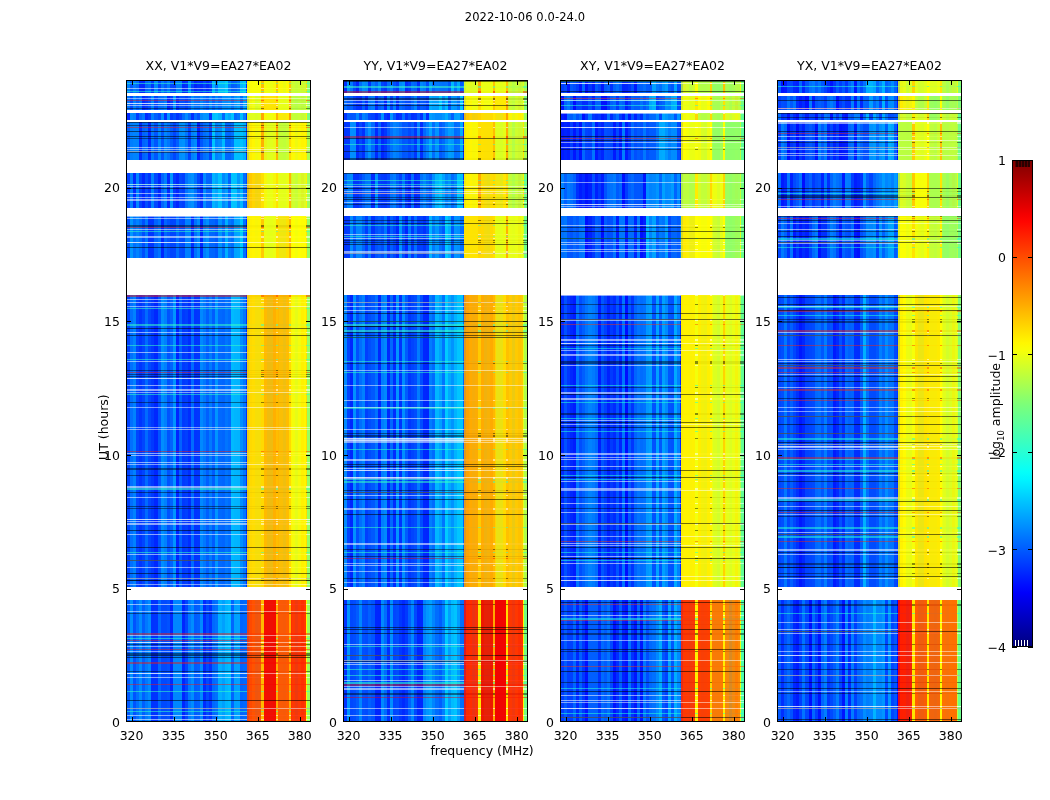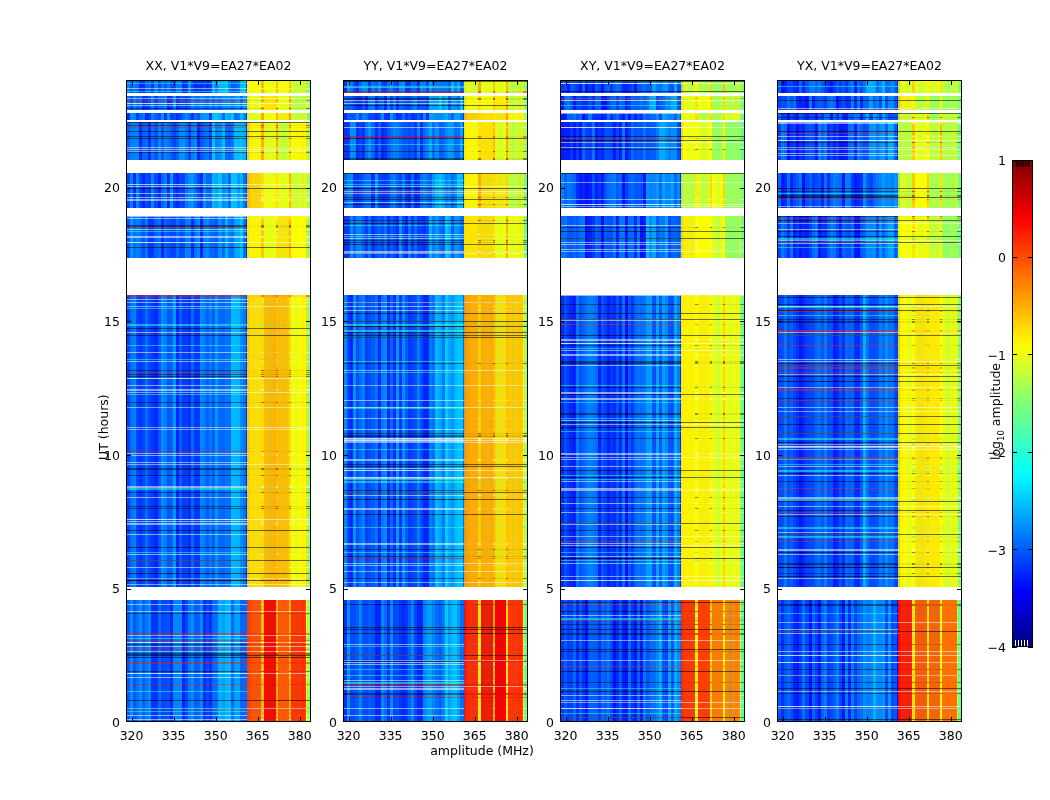--- a/index.html
+++ b/index.html
@@ -49,20 +49,21 @@
             transform:translateY(-50%);white-space:nowrap;}
   .cbar-title{position:absolute;font-size:12.5px;color:#000;white-space:nowrap;
               transform-origin:0 0;transform:rotate(-90deg);}
   .sub{font-size:8.5px;vertical-align:sub;}
 </style>
 </head>
 <body>
 
 <div class="figure">
 
+  <div class="suptitle">2022-10-06 0.0-24.0</div>
 
   <div class="panel-title" style="left:126px;width:185px;">XX, V1*V9=EA27*EA02</div>
   <div class="panel-title" style="left:343px;width:185px;">YY, V1*V9=EA27*EA02</div>
   <div class="panel-title" style="left:560px;width:185px;">XY, V1*V9=EA27*EA02</div>
   <div class="panel-title" style="left:777px;width:185px;">YX, V1*V9=EA27*EA02</div>
 
   <div class="panel" id="p0" style="left:126px;width:185px;">
       <div class="wf">
         <div class="band" style="top: 0px; height: 12.0375px;">
           <div class="noise" style="background: linear-gradient(to right, rgb(0, 129, 255) 0%, rgb(0, 129, 255) 1.67%, rgb(0, 87, 255) 1.67%, rgb(0, 87, 255) 3.33%, rgb(0, 121, 255) 3.33%, rgb(0, 121, 255) 5%, rgb(0, 105, 255) 5%, rgb(0, 105, 255) 6.67%, rgb(0, 41, 255) 6.67%, rgb(0, 41, 255) 8.33%, rgb(0, 38, 255) 8.33%, rgb(0, 38, 255) 10%, rgb(0, 99, 255) 10%, rgb(0, 99, 255) 11.67%, rgb(0, 110, 255) 11.67%, rgb(0, 110, 255) 13.33%, rgb(0, 55, 255) 13.33%, rgb(0, 55, 255) 15%, rgb(0, 136, 255) 15%, rgb(0, 136, 255) 16.67%, rgb(0, 66, 255) 16.67%, rgb(0, 66, 255) 18.33%, rgb(0, 118, 255) 18.33%, rgb(0, 118, 255) 20%, rgb(0, 89, 255) 20%, rgb(0, 89, 255) 21.67%, rgb(0, 123, 255) 21.67%, rgb(0, 123, 255) 23.33%, rgb(0, 73, 255) 23.33%, rgb(0, 73, 255) 25%, rgb(0, 67, 255) 25%, rgb(0, 67, 255) 26.67%, rgb(0, 127, 255) 26.67%, rgb(0, 127, 255) 28.33%, rgb(0, 126, 255) 28.33%, rgb(0, 126, 255) 30%, rgb(0, 40, 255) 30%, rgb(0, 40, 255) 31.67%, rgb(0, 49, 255) 31.67%, rgb(0, 49, 255) 33.33%, rgb(0, 149, 255) 33.33%, rgb(0, 149, 255) 35%, rgb(0, 70, 255) 35%, rgb(0, 70, 255) 36.67%, rgb(0, 36, 255) 36.67%, rgb(0, 36, 255) 38.33%, rgb(0, 49, 255) 38.33%, rgb(0, 49, 255) 40%, rgb(0, 40, 255) 40%, rgb(0, 40, 255) 41.67%, rgb(0, 62, 255) 41.67%, rgb(0, 62, 255) 43.33%, rgb(0, 41, 255) 43.33%, rgb(0, 41, 255) 45%, rgb(0, 58, 255) 45%, rgb(0, 58, 255) 46.67%, rgb(0, 178, 255) 46.67%, rgb(0, 178, 255) 48.33%, rgb(0, 116, 255) 48.33%, rgb(0, 116, 255) 50%, rgb(0, 181, 255) 50%, rgb(0, 181, 255) 51.67%, rgb(0, 183, 255) 51.67%, rgb(0, 183, 255) 53.33%, rgb(0, 199, 255) 53.33%, rgb(0, 199, 255) 55%, rgb(0, 124, 255) 55%, rgb(0, 124, 255) 56.67%, rgb(0, 92, 255) 56.67%, rgb(0, 92, 255) 58.33%, rgb(0, 97, 255) 58.33%, rgb(0, 97, 255) 60%, rgb(0, 116, 255) 60%, rgb(0, 116, 255) 61.67%, rgb(0, 184, 255) 61.67%, rgb(0, 184, 255) 63.33%, rgb(0, 194, 255) 63.33%, rgb(0, 194, 255) 65%, rgb(0, 39, 255) 65%, rgb(0, 39, 255) 66.67%, rgb(255, 159, 0) 66.67%, rgb(255, 159, 0) 68.33%, rgb(237, 255, 16) 68.33%, rgb(237, 255, 16) 70%, rgb(169, 255, 80) 70%, rgb(169, 255, 80) 71.67%, rgb(179, 255, 70) 71.67%, rgb(179, 255, 70) 73.33%, rgb(255, 190, 0) 73.33%, rgb(255, 190, 0) 75%, rgb(255, 231, 0) 75%, rgb(255, 231, 0) 76.67%, rgb(191, 255, 59) 76.67%, rgb(191, 255, 59) 78.33%, rgb(149, 255, 98) 78.33%, rgb(149, 255, 98) 80%, rgb(255, 206, 0) 80%, rgb(255, 206, 0) 81.67%, rgb(255, 195, 0) 81.67%, rgb(255, 195, 0) 83.33%, rgb(206, 255, 45) 83.33%, rgb(206, 255, 45) 85%, rgb(113, 255, 133) 85%, rgb(113, 255, 133) 86.67%, rgb(255, 250, 0) 86.67%, rgb(255, 250, 0) 88.33%, rgb(255, 195, 0) 88.33%, rgb(255, 195, 0) 90%, rgb(227, 255, 26) 90%, rgb(227, 255, 26) 91.67%, rgb(145, 255, 101) 91.67%, rgb(145, 255, 101) 93.33%, rgb(209, 255, 42) 93.33%, rgb(209, 255, 42) 95%, rgb(255, 217, 0) 95%, rgb(255, 217, 0) 96.67%, rgb(255, 222, 0) 96.67%, rgb(255, 222, 0) 98.33%, rgb(135, 255, 111) 98.33%, rgb(135, 255, 111) 100%);"></div>
@@ -913,21 +914,21 @@
       <div class="xticklabel" style="left: 866.697px; top: 728px;">350</div>
       <div class="xticklabel" style="left: 908.742px; top: 728px;">365</div>
       <div class="xticklabel" style="left: 950.788px; top: 728px;">380</div>
       <div class="yticklabel" style="left: 745px; width: 26px; top: 722px;">0</div>
       <div class="yticklabel" style="left: 745px; width: 26px; top: 588.25px;">5</div>
       <div class="yticklabel" style="left: 745px; width: 26px; top: 454.5px;">10</div>
       <div class="yticklabel" style="left: 745px; width: 26px; top: 320.75px;">15</div>
       <div class="yticklabel" style="left: 745px; width: 26px; top: 187px;">20</div>
     </div>
 
-  <div class="xlabel" style="left:382px;top:743px;">amplitude (MHz)</div>
+  <div class="xlabel" style="left:382px;top:743px;">frequency (MHz)</div>
   <div class="ylabel" style="left:96px;top:460px;">UT (hours)</div>
 
   <div class="cbar" style="left:1012px;top:160px;width:21px;height:487px;">
     <div class="cbar-grad" style="background: linear-gradient(rgb(128, 0, 0) 0%, rgb(145, 0, 0) 1.56%, rgb(161, 0, 0) 3.13%, rgb(178, 0, 0) 4.69%, rgb(194, 0, 0) 6.25%, rgb(211, 0, 0) 7.81%, rgb(227, 0, 0) 9.38%, rgb(244, 0, 0) 10.94%, rgb(255, 5, 0) 12.5%, rgb(255, 20, 0) 14.06%, rgb(255, 35, 0) 15.63%, rgb(255, 50, 0) 17.19%, rgb(255, 65, 0) 18.75%, rgb(255, 81, 0) 20.31%, rgb(255, 96, 0) 21.88%, rgb(255, 111, 0) 23.44%, rgb(255, 126, 0) 25%, rgb(255, 141, 0) 26.56%, rgb(255, 156, 0) 28.13%, rgb(255, 171, 0) 29.69%, rgb(255, 187, 0) 31.25%, rgb(255, 202, 0) 32.81%, rgb(255, 217, 0) 34.38%, rgb(255, 232, 0) 35.94%, rgb(255, 247, 0) 37.5%, rgb(247, 255, 8) 39.06%, rgb(229, 255, 24) 40.63%, rgb(212, 255, 40) 42.19%, rgb(195, 255, 55) 43.75%, rgb(178, 255, 71) 45.31%, rgb(161, 255, 87) 46.88%, rgb(143, 255, 103) 48.44%, rgb(126, 255, 119) 50%, rgb(112, 255, 134) 51.56%, rgb(99, 255, 148) 53.13%, rgb(86, 255, 162) 54.69%, rgb(72, 255, 177) 56.25%, rgb(59, 255, 191) 57.81%, rgb(46, 255, 206) 59.38%, rgb(32, 255, 220) 60.94%, rgb(19, 255, 235) 62.5%, rgb(5, 255, 249) 64.06%, rgb(0, 245, 255) 65.63%, rgb(0, 229, 255) 67.19%, rgb(0, 212, 255) 68.75%, rgb(0, 195, 255) 70.31%, rgb(0, 179, 255) 71.88%, rgb(0, 162, 255) 73.44%, rgb(0, 146, 255) 75%, rgb(0, 129, 255) 76.56%, rgb(0, 112, 255) 78.13%, rgb(0, 96, 255) 79.69%, rgb(0, 79, 255) 81.25%, rgb(0, 63, 255) 82.81%, rgb(0, 46, 255) 84.38%, rgb(0, 29, 255) 85.94%, rgb(0, 13, 255) 87.5%, rgb(0, 0, 251) 89.06%, rgb(0, 0, 233) 90.63%, rgb(0, 0, 216) 92.19%, rgb(0, 0, 198) 93.75%, rgb(0, 0, 181) 95.31%, rgb(0, 0, 163) 96.88%, rgb(0, 0, 146) 98.44%, rgb(0, 0, 128) 100%);"></div>
   </div>
   <div id="cbar-ticks">
       <div class="cbar-tick l" style="position: absolute; top: 646.5px; left: 1012px; width: 5px; height: 1px; background: rgb(0, 0, 0);"></div>
       <div class="cbar-tick" style="position: absolute; top: 646.5px; left: 1028px; width: 5px; height: 1px; background: rgb(0, 0, 0);"></div>
       <div class="cbar-lab" style="left: 978px; width: 28px; top: 647px;">−4</div>
       <div class="cbar-tick l" style="position: absolute; top: 549.1px; left: 1012px; width: 5px; height: 1px; background: rgb(0, 0, 0);"></div>

